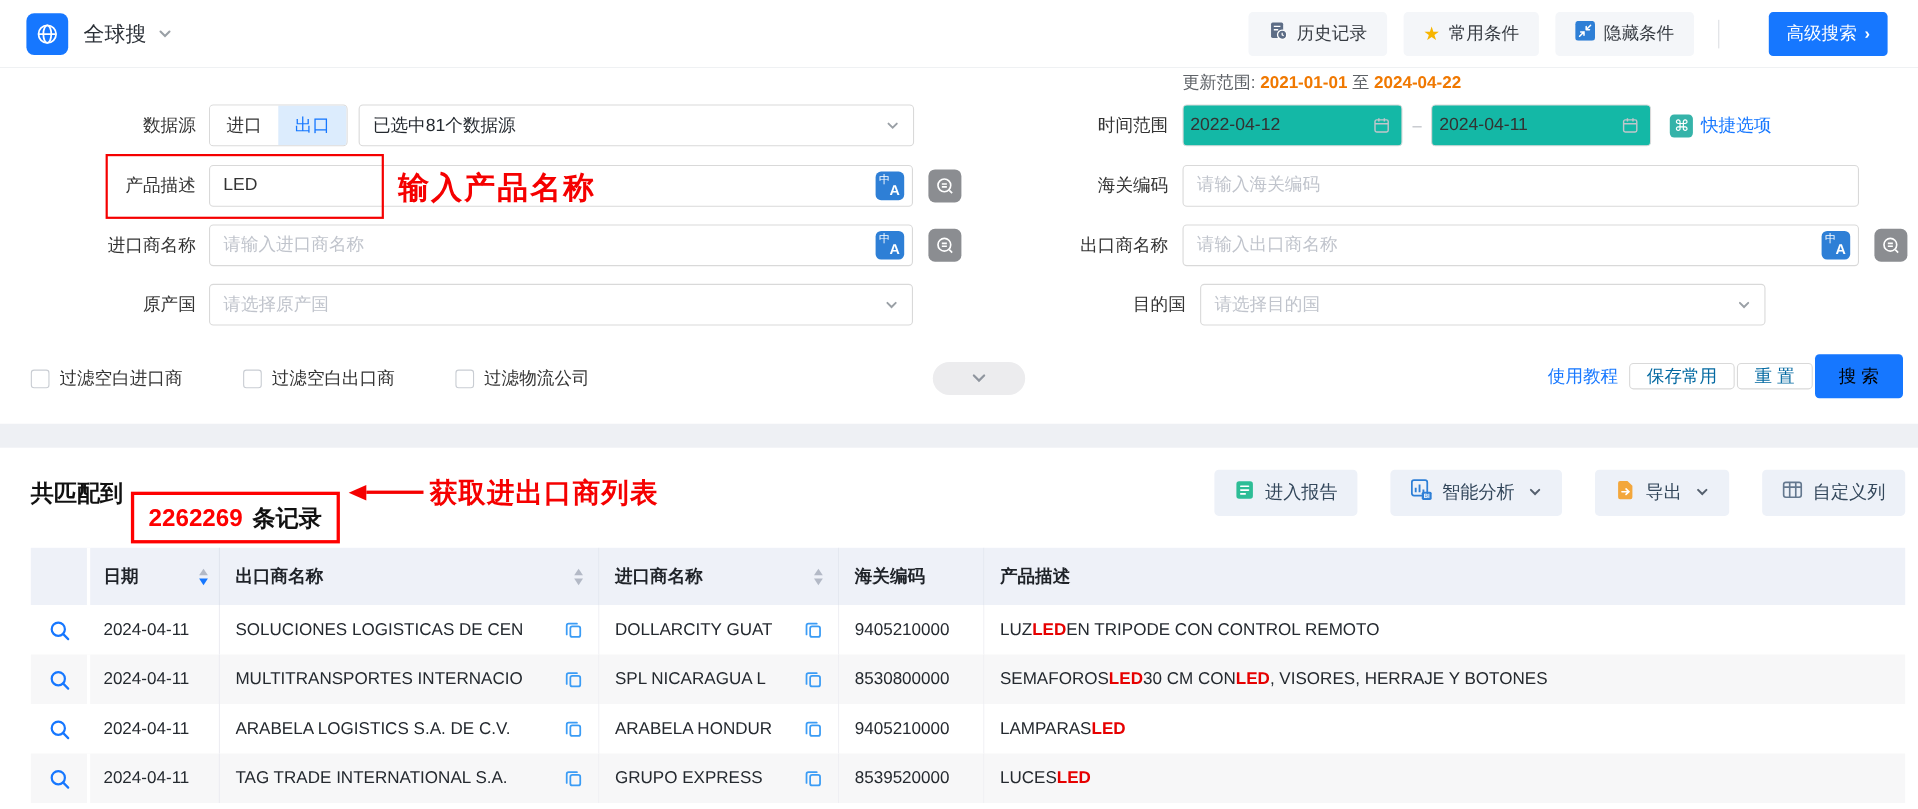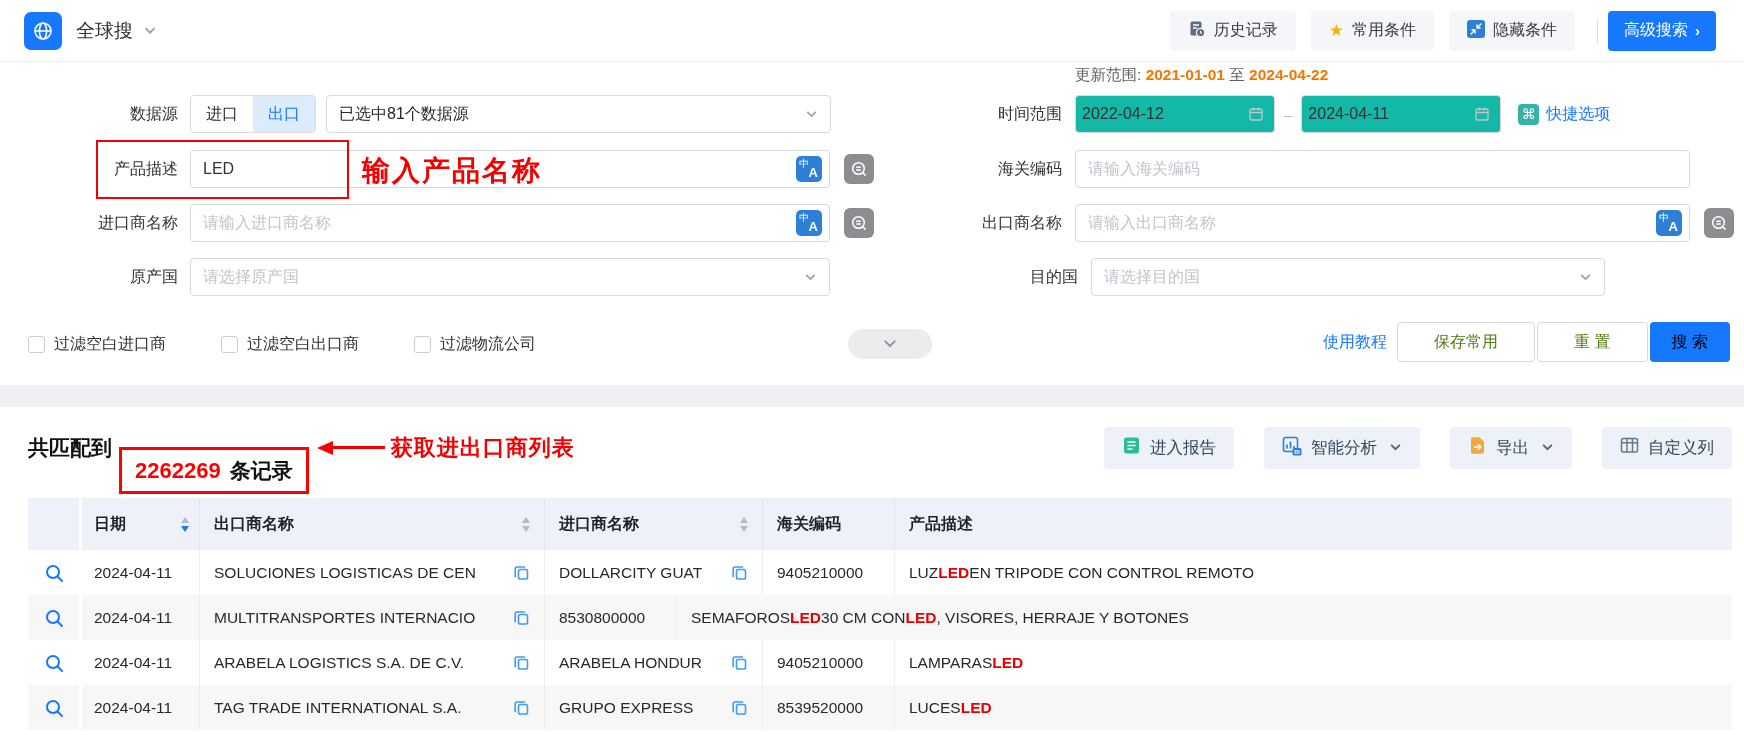--- a/index.html
+++ b/index.html
@@ -14,21 +14,21 @@
     display:flex; align-items:center; justify-content:center; margin-right:14px; }
   .app-title { font-size:19px; color:#2a2f36; }
   .title-chev { margin-left:10px; color:#9aa0a6; display:flex; }
   .top-spacer { flex:1; }
   .btn-top { height:40px; padding:0 18px; background:#f4f6f9; border-radius:4px;
     display:flex; align-items:center; gap:8px; font-size:16px; color:#363b42;
     margin-left:15px; cursor:pointer; white-space:nowrap; }
   .star { color:#f7b500; font-size:17px; line-height:1; }
   .top-divider { width:1px; height:26px; background:#dcdfe3; margin:0 10px 0 22px; }
   .btn-advanced { height:40px; padding:0 16px; background:#1677ff; color:#fff;
-    border-radius:4px; display:flex; align-items:center; gap:7px; font-size:16px; cursor:pointer; }
+    border-radius:4px; display:flex; align-items:center; gap:7px; font-size:16px; cursor:pointer;margin-left:35px; }
   .adv-chev { font-size:15px; font-weight:bold; }
 
   
   .form { position:relative; height:323px; background:#fff; }
   .frow { position:absolute; display:flex; align-items:center; height:38px; }
   .flabel { width:150px; text-align:right; font-size:16px; color:#333; margin-right:12px; flex:none; }
   .flabel-r { width:142px; text-align:right; font-size:16px; color:#333; margin-right:13px; flex:none; }
 
   .seg { display:flex; border:1px solid #d9d9d9; border-radius:4px; overflow:hidden; height:38px; flex:none; }
   .seg-item { width:62px; display:flex; align-items:center; justify-content:center;
@@ -70,39 +70,39 @@
   .anno-text { position:absolute; left:362px; top:90px; font-size:28px; font-weight:bold;
     color:#f50000; font-family:"Liberation Serif","DejaVu Serif",serif; letter-spacing:2px; }
 
   .cb { display:flex; align-items:center; gap:9px; font-size:16px; color:#333; cursor:pointer; }
   .cb .box { width:17px; height:17px; border:1px solid #c9cdd3; border-radius:3px; background:#fff; }
   .collapse-pill { position:absolute; left:848px; top:267px; width:84px; height:30px;
     border-radius:16px; background:#ececee; display:flex; align-items:center;
     justify-content:center; color:#8f959e; cursor:pointer; }
   .form-actions { position:absolute; top:260px; right:14px; display:flex; align-items:center; gap:2px; }
   .link { color:#1677ff; font-size:16px; cursor:pointer; margin-right:8px; }
-  .btn-outline { height:40px; padding:0 36px; border:1px solid #d9d9d9; border-radius:4px;
-    background:#fff; font-size:16px; color:#4d7c0f; display:flex; align-items:center; cursor:pointer; }
+  .btn-outline { height:24px; padding:0 15px; border:1px solid #d9d9d9; border-radius:4px;
+    background:#fff; font-size:16px; color:#0369a1; display:flex; align-items:center; cursor:pointer; }
   .btn-primary { height:40px; padding:0 22px; border-radius:4px; background:#1677ff;
     color:#000000; font-size:16px; display:flex; align-items:center; cursor:pointer; }
 
   .band { height:22px; background:#eef0f4; }
 
   
   .results { padding:0 12px 0 28px; }
   .rhead { margin-top:17px; display:flex; align-items:center; height:47px; }
   .match-prefix { font-size:21px; font-weight:bold; color:#111; }
   .count-box { border:3px solid #fe0000; margin-left:7px; padding:0 13px; height:47px;
     display:flex; align-items:center; gap:9px;margin-top:46px; }
   .count-num { color:#fe0000; font-size:22px; font-weight:bold; }
   .count-suffix { font-size:21px; font-weight:bold; color:#111; }
   .arrow-head { width:0; height:0; border-top:7px solid transparent; border-bottom:7px solid transparent;
     border-right:16px solid #f50000; margin-left:8px; }
   .arrow-tail { width:52px; height:3px; background:#f50000; }
-  .rhead-note { color:#f50000; font-size:22px; font-weight:bold; margin-left:6px;
+  .rhead-note { color:#f50000; font-size:25px; font-weight:bold; margin-left:6px;
     font-family:"Liberation Serif","DejaVu Serif",serif; letter-spacing:1px; }
   .ractions { margin-left:auto; display:flex; gap:30px; }
   .btn-action { height:42px; background:#edf1f8; border-radius:4px; padding:0 18px;
     display:flex; align-items:center; gap:9px; font-size:16.5px; color:#33475b; cursor:pointer; white-space:nowrap; }
   .btn-action .chev { display:flex; color:#55606e; margin-left:3px; }
 
   
   .table { margin-top:27px; }
   .thead { display:flex; height:52px; }
   .th { background:#eef1f8; display:flex; align-items:center; font-size:16px;
@@ -483,20 +483,29 @@
        <div class="td c1">2024-04-11</div>
        <div class="td c2">
               <span class="name">MULTITRANSPORTES INTERNACIO</span>
               <span class="copy-btn">
                 <svg width="17" height="17" viewBox="0 0 17 17">
                   <rect x="5.5" y="5.5" width="9" height="9.5" rx="1.8" fill="none" stroke="#3b9cf5" stroke-width="1.6"></rect>
                   <path d="M11.5 3 h-7.5 a1.8 1.8 0 0 0 -1.8 1.8 v8" fill="none" stroke="#3b9cf5" stroke-width="1.6" stroke-linecap="round"></path>
                 </svg>
               </span>
             </div>
+       <div class="td c3">
+              <span class="name">SPL NICARAGUA L</span>
+              <span class="copy-btn">
+                <svg width="17" height="17" viewBox="0 0 17 17">
+                  <rect x="5.5" y="5.5" width="9" height="9.5" rx="1.8" fill="none" stroke="#3b9cf5" stroke-width="1.6"></rect>
+                  <path d="M11.5 3 h-7.5 a1.8 1.8 0 0 0 -1.8 1.8 v8" fill="none" stroke="#3b9cf5" stroke-width="1.6" stroke-linecap="round"></path>
+                </svg>
+              </span>
+            </div>
        <div class="td c4">8530800000</div>
        <div class="td c5">SEMAFOROS <b class="hl">LED</b> 30 CM CON <b class="hl">LED</b>, VISORES, HERRAJE Y BOTONES</div>
      </div>
           <div class="trow">
        <div class="td c0">
               <span class="row-search">
                 <svg width="20" height="20" viewBox="0 0 20 20">
                   <circle cx="9" cy="9" r="6" fill="none" stroke="#1677ff" stroke-width="2"></circle>
                   <line x1="13.5" y1="13.5" x2="18" y2="18" stroke="#1677ff" stroke-width="2" stroke-linecap="round"></line>
                 </svg>

